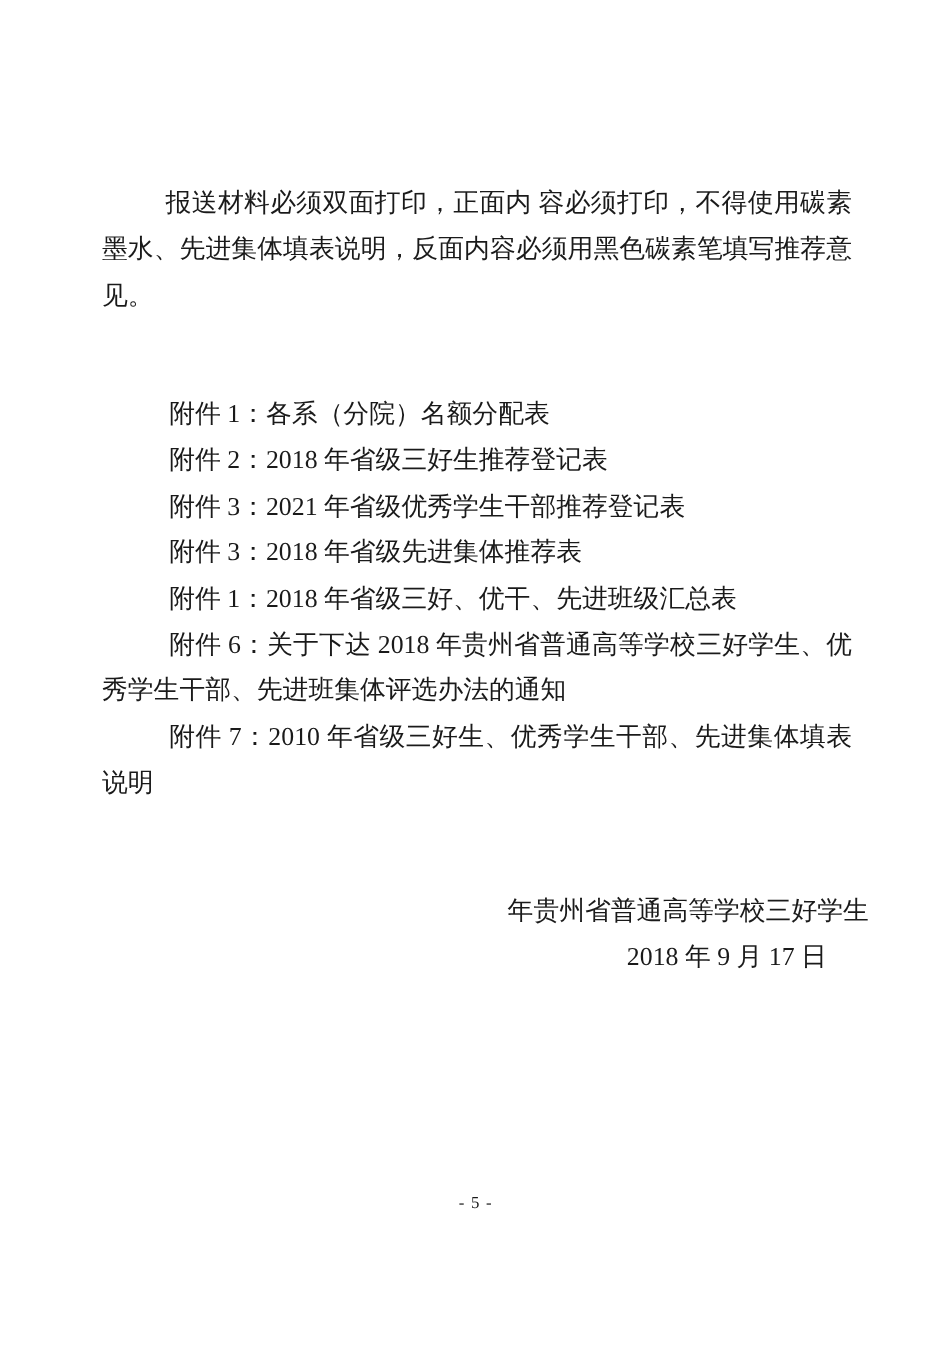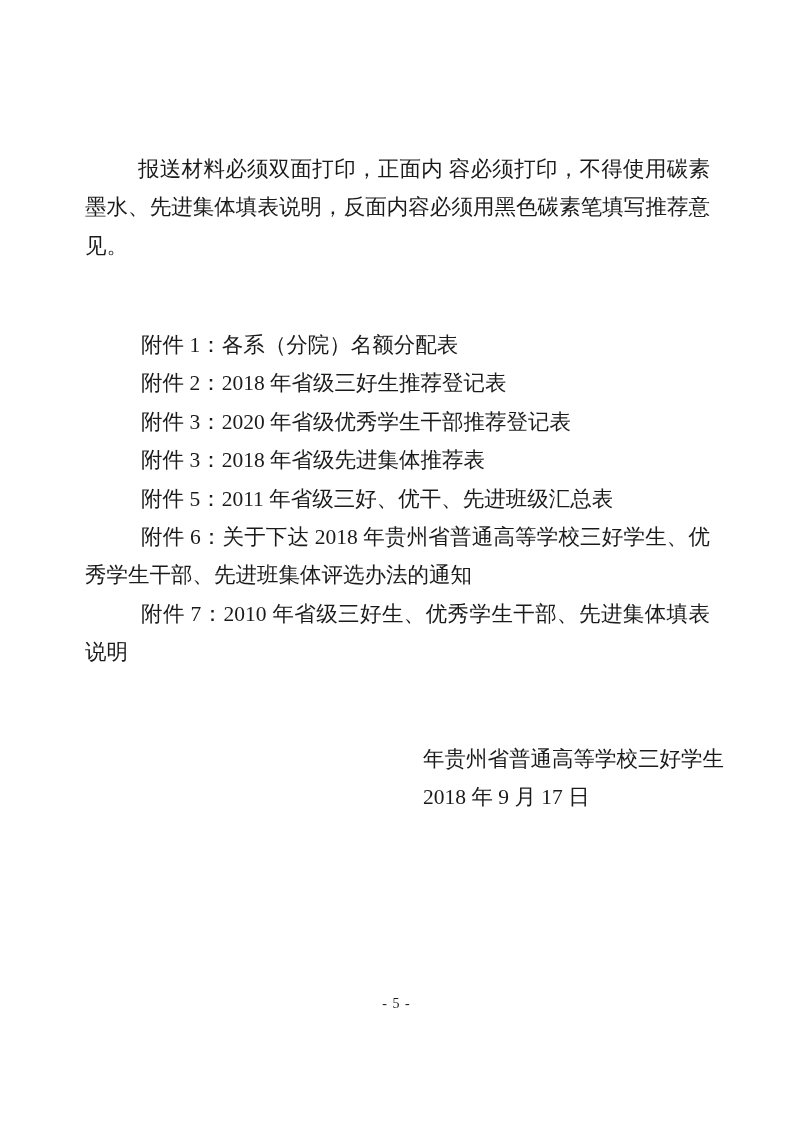--- a/index.html
+++ b/index.html
@@ -39,21 +39,21 @@
     left: 423px;
     top: 740px;
     width: 266px;
     font-size: 21.5px;
     line-height: 38.4px;
   }
   .signature-line {
     white-space: nowrap;
   }
   .date-line {
-    text-align: left;
+    text-align: right;
   }
   .page-number {
     position: absolute;
     left: 0;
     right: 0;
     top: 995px;
     text-align: center;
     font-size: 14px;
     line-height: 18px;
     letter-spacing: 1px;
@@ -64,23 +64,23 @@
 
 <div class="page">
 
   <div class="text-block body-paragraph" style="top: 150px;">
     <p>报送材料必须双面打印，正面内 容必须打印，不得使用碳素墨水、先进集体填表说明，反面内容必须用黑色碳素笔填写推荐意见。</p>
   </div>
 
   <div class="text-block attachments" style="top: 290px; margin-top: 36px;">
     <p>附件 1：各系（分院）名额分配表</p>
     <p>附件 2：2018 年省级三好生推荐登记表</p>
-    <p>附件 3：2020 年省级优秀学生干部推荐登记表</p>
+    <p>附件 3：2021 年省级优秀学生干部推荐登记表</p>
     <p>附件 3：2018 年省级先进集体推荐表</p>
-    <p>附件 5：2011 年省级三好、优干、先进班级汇总表</p>
+    <p>附件 1：2018 年省级三好、优干、先进班级汇总表</p>
     <p>附件 6：关于下达 2018 年贵州省普通高等学校三好学生、优秀学生干部、先进班集体评选办法的通知</p>
     <p>附件 7：2010 年省级三好生、优秀学生干部、先进集体填表说明</p>
   </div>
 
   <div class="signature-block">
     <div class="signature-line">年贵州省普通高等学校三好学生</div>
     <div class="date-line">2018 年 9 月 17 日</div>
   </div>
 
   <div class="page-number">- 5 -</div>

